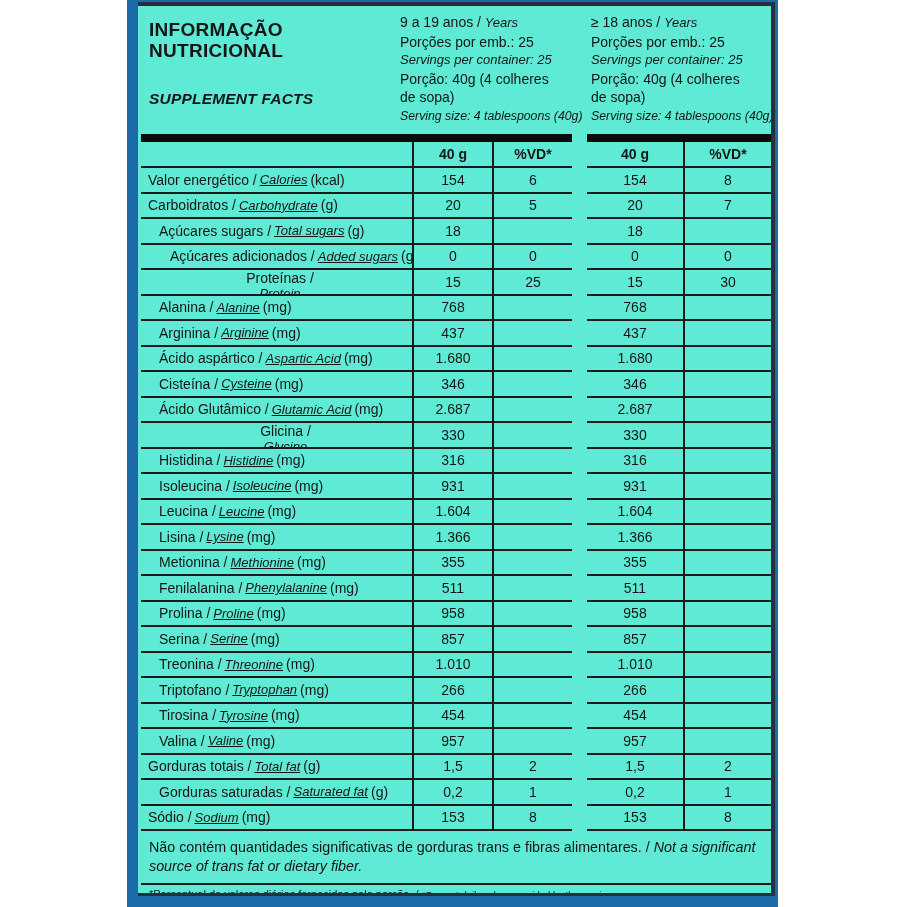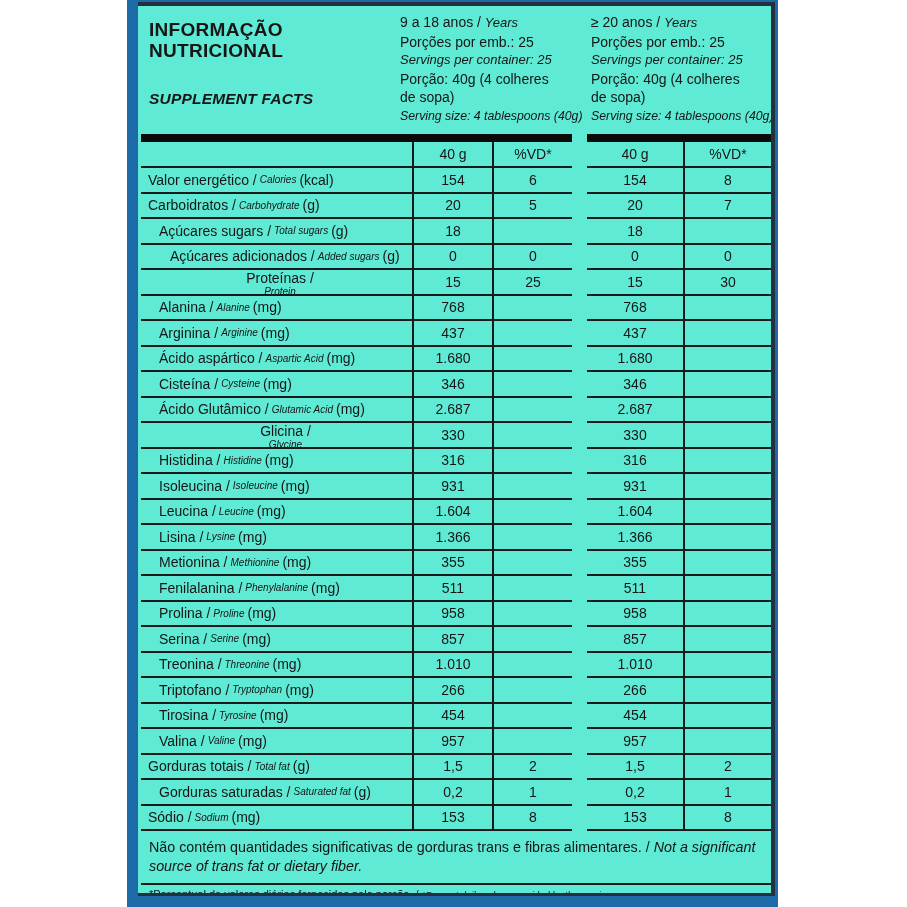--- a/index.html
+++ b/index.html
@@ -52,23 +52,23 @@
     flex:0 0 auto;
   }
   .cell {
     box-sizing:border-box; display:flex; align-items:center;
     border-bottom:2px solid #1a1a1a;
     font-size:14px; overflow:hidden; white-space:nowrap;
   }
   .cell.num { justify-content:center; }
   .cell.gapc { border-bottom:none; }
   .bl { border-left:2px solid #1a1a1a; }
-  .colhead { height:26px; font-weight:normal; }
+  .colhead { height:26px; font-weight:bold; }
   .datarow .cell { height:25.5px; }
-  .lbl .en { font-style:italic; font-size:10px; margin:0 3px; }
+  .lbl .en { font-style:italic; font-size:13px; margin:0 3px;text-decoration:underline; }
   
   .footnote-src {
     flex:0 0 auto; padding:7px 12px 6px 8px;
     font-size:14.3px; line-height:19px; white-space:normal;
   }
   .footnote-src .en { font-style:italic; }
   .rule { height:2px; background:#1a1a1a; flex:0 0 auto; margin-top:1px; }
   .pct-note { flex:0 0 auto; padding:3px 8px 2px 8px; font-size:11px; }
   .pct-note .en { font-style:italic; font-size:9.5px; }
 </style>
@@ -79,30 +79,30 @@
   <div class="inner">
 
     <div class="hdr">
       <div class="title">
         <span>INFORMAÇÃO</span><br>
         <span>NUTRICIONAL</span>
       </div>
       <div class="subtitle">SUPPLEMENT FACTS</div>
 
       <div class="serv g1">
-        <div><span>9 a 18 anos / </span><span class="it">Years</span></div>
+        <div><span>9 a 19 anos / </span><span class="it">Years</span></div>
         <div>Porções por emb.: 25</div>
         <div class="it">Servings per container: 25</div>
         <div>Porção: 40g (4 colheres</div>
         <div>de sopa)</div>
         <div class="it small">Serving size: 4 tablespoons (40g)</div>
       </div>
 
       <div class="serv g2">
-        <div><span>≥ 20 anos / </span><span class="it">Years</span></div>
+        <div><span>≥ 18 anos / </span><span class="it">Years</span></div>
         <div>Porções por emb.: 25</div>
         <div class="it">Servings per container: 25</div>
         <div>Porção: 40g (4 colheres</div>
         <div>de sopa)</div>
         <div class="it small">Serving size: 4 tablespoons (40g)</div>
       </div>
     </div>
 
     <div class="thickbar">
       <div class="seg1"></div>

